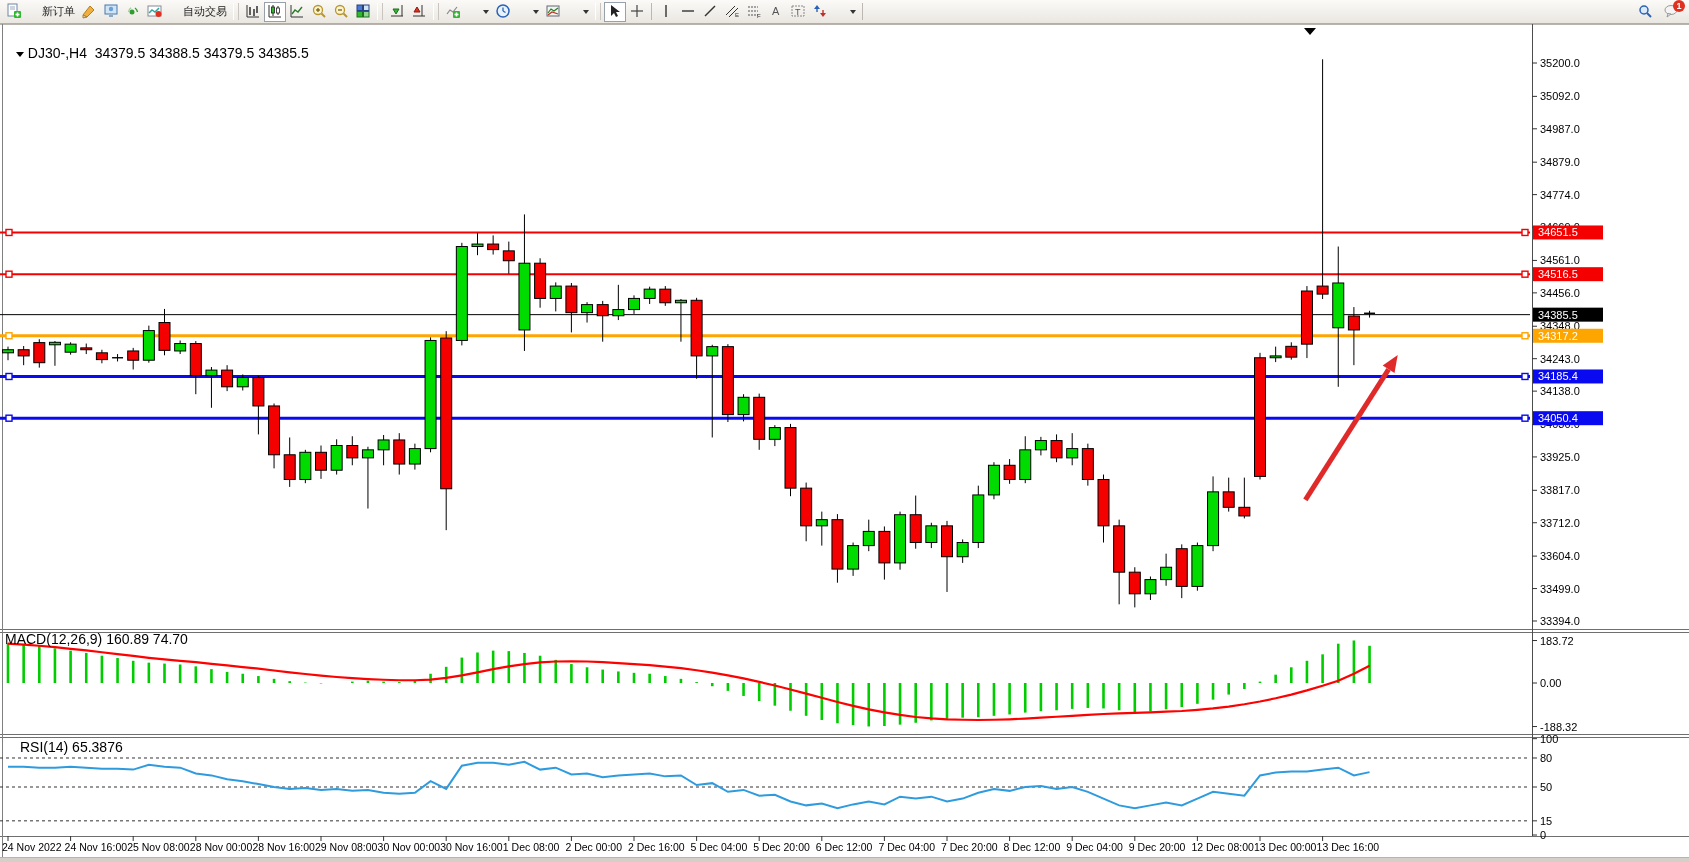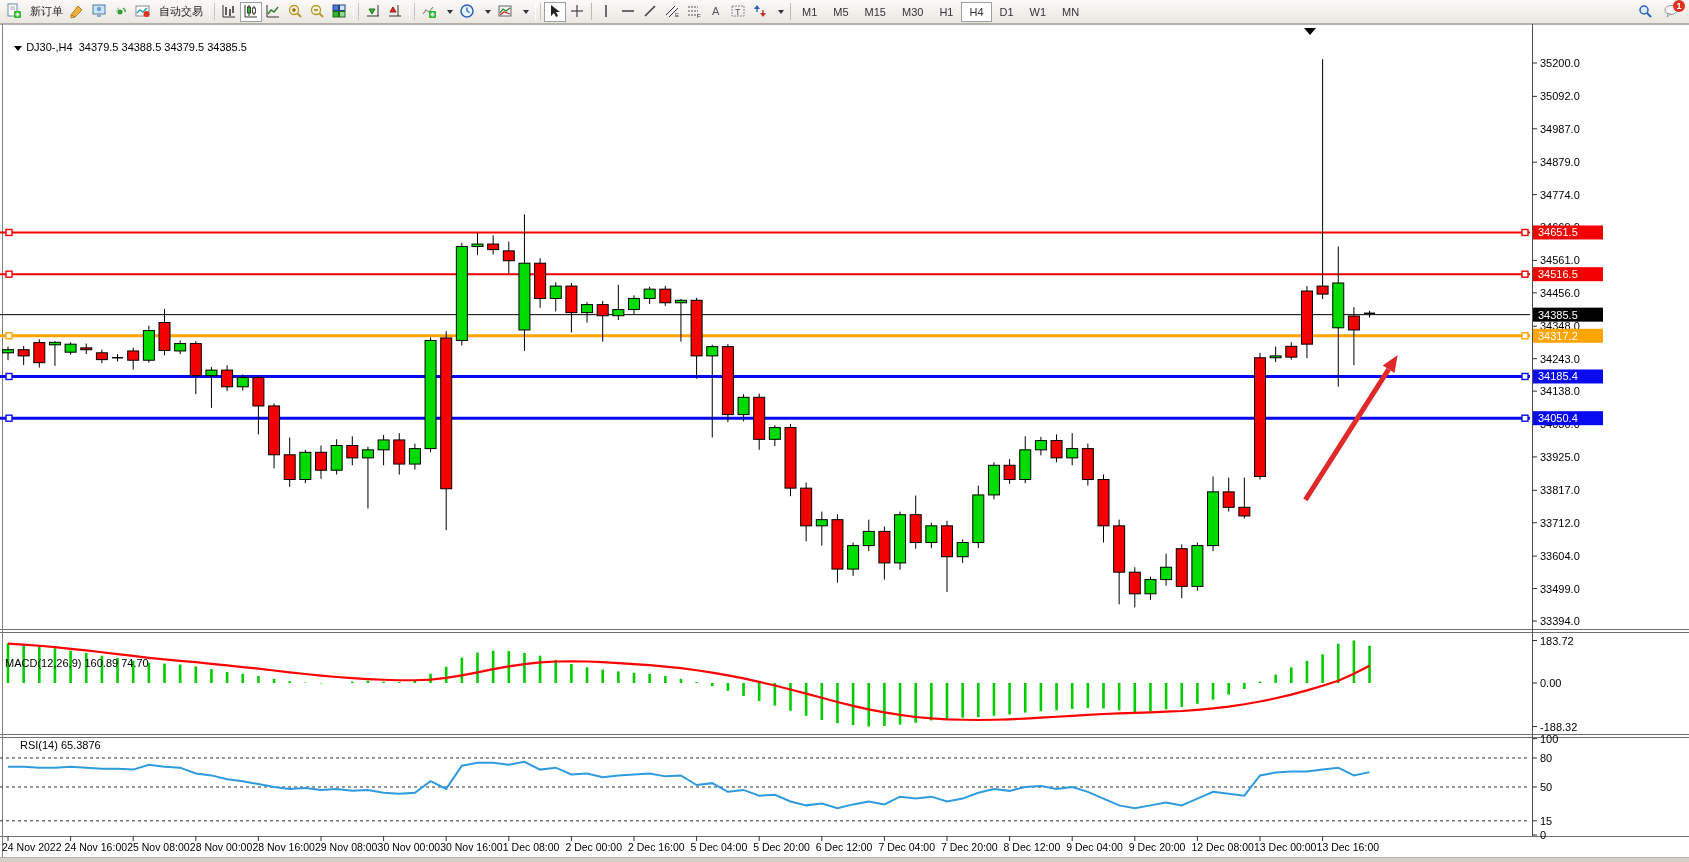--- a/index.html
+++ b/index.html
@@ -2,32 +2,32 @@
 <html><head>
 <meta charset="utf-8">
 <style>
   html,body{margin:0;padding:0}
   body{width:1689px;height:862px;background:#fff;position:relative;overflow:hidden;
        font-family:"Liberation Sans","DejaVu Sans",sans-serif}
   .toolbar{position:absolute;top:0;left:0;width:1689px;height:24px;box-sizing:border-box;
            background:linear-gradient(#fbfaf8,#eae7e1);border-bottom:1px solid #b3afa8;
            display:flex;align-items:center;padding:0 3px;z-index:6}
   .tbtn{height:20px;min-width:22px;display:flex;align-items:center;justify-content:flex-end;
-        gap:8px;border:1px solid transparent;background:transparent;font-size:11px;color:#222;
+        gap:20px;border:1px solid transparent;background:transparent;font-size:11px;color:#222;
         padding:0 2px;box-sizing:border-box}
   .tbtn.pressed{background:#fff;border:1px solid #98a0ab}
   .tsep{width:1px;height:17px;background:#bcb8b1;margin:0 3px;flex:none}
   .grip{width:4px;height:17px;border-left:1px solid #fff;border-right:1px solid #c9c5be;margin:0 3px;flex:none}
   .caret{width:0;height:0;border-left:3px solid transparent;border-right:3px solid transparent;
          border-top:4px solid #333;margin-left:2px}
   .pbtn{font-size:11px;color:#333;height:20px;display:flex;align-items:center;padding:0 7px;
         border:1px solid transparent;box-sizing:border-box}
   .pbtn.active{background:#fff;border:1px solid #98a0ab}
   .spacer{flex:1}
-  .overlay{position:absolute;font-size:11px;color:#000;z-index:4;white-space:pre}
+  .overlay{position:absolute;font-size:14px;color:#000;z-index:4;white-space:pre}
   .tri-down{display:inline-block;width:0;height:0;border-left:4px solid transparent;
             border-right:4px solid transparent;border-top:5px solid #000;margin-right:4px;vertical-align:middle}
   .chat-wrap{position:relative;width:24px;height:20px;display:flex;align-items:center;justify-content:center}
   .badge{position:absolute;top:-2px;right:-2px;width:12px;height:12px;border-radius:50%;
          background:#e03020;color:#fff;font-size:9px;display:flex;align-items:center;
          justify-content:center;font-weight:bold}
   svg text{font-family:"Liberation Sans","DejaVu Sans",sans-serif}
   #chart-mount{position:absolute;top:24px;left:0;z-index:1}
 </style>
 </head>
@@ -223,31 +223,20 @@
   <div class="tbtn">
     <span><svg width="16" height="16">
           <polygon points="5,2 8,6 2,6" fill="#2a62b8"></polygon>
           <line x1="5" y1="5" x2="5" y2="9" stroke="#2a62b8" stroke-width="1.4"></line>
           <polygon points="11,14 14,10 8,10" fill="#c03028"></polygon>
           <line x1="11" y1="11" x2="11" y2="7" stroke="#c03028" stroke-width="1.4"></line>
         </svg></span>
     <span class="caret"></span>
   </div>
   <div class="tsep"></div>
-  <div id="periods" style="display:flex;align-items:center">
-      <div class="pbtn">M1</div>
-      <div class="pbtn">M5</div>
-      <div class="pbtn">M15</div>
-      <div class="pbtn">M30</div>
-      <div class="pbtn">H1</div>
-      <div class="pbtn active">H4</div>
-      <div class="pbtn">D1</div>
-      <div class="pbtn">W1</div>
-      <div class="pbtn">MN</div>
-    </div>
   <div class="spacer"></div>
   <div class="tbtn">
     <span><svg width="16" height="16">
           <circle cx="7" cy="7" r="4" fill="#dceaf8" stroke="#2a62b8" stroke-width="1.5"></circle>
           <line x1="10" y1="10" x2="14" y2="14" stroke="#2a62b8" stroke-width="2"></line>
         </svg></span>
   </div>
   <div class="tbtn">
     <div class="chat-wrap">
       <span><svg width="16" height="16">
@@ -684,14 +673,14 @@
       </g>
       <g>
         <line x1="1305.3850000000002" y1="475.88358000000005" x2="1388.5845622230556" y2="345.31344799061065" stroke="#e02a2a" stroke-width="5"></line>
         <polygon points="1397.72,330.97665 1394.487949630954,349.07509883994067 1382.6811748151572,341.55179714128064" fill="#e02a2a"></polygon>
       </g>
     </svg></div>
 
 <div class="overlay" style="top:29px;left:8px">
   <span class="tri-down"></span><span>DJ30-,H4  34379.5 34388.5 34379.5 34385.5</span>
 </div>
-<div class="overlay" style="top:657px;left:5px">MACD(12,26,9) 160.89 74.70</div>
+<div class="overlay" style="top:631px;left:5px">MACD(12,26,9) 160.89 74.70</div>
 <div class="overlay" style="top:739px;left:20px">RSI(14) 65.3876</div>
 
 </body></html>

